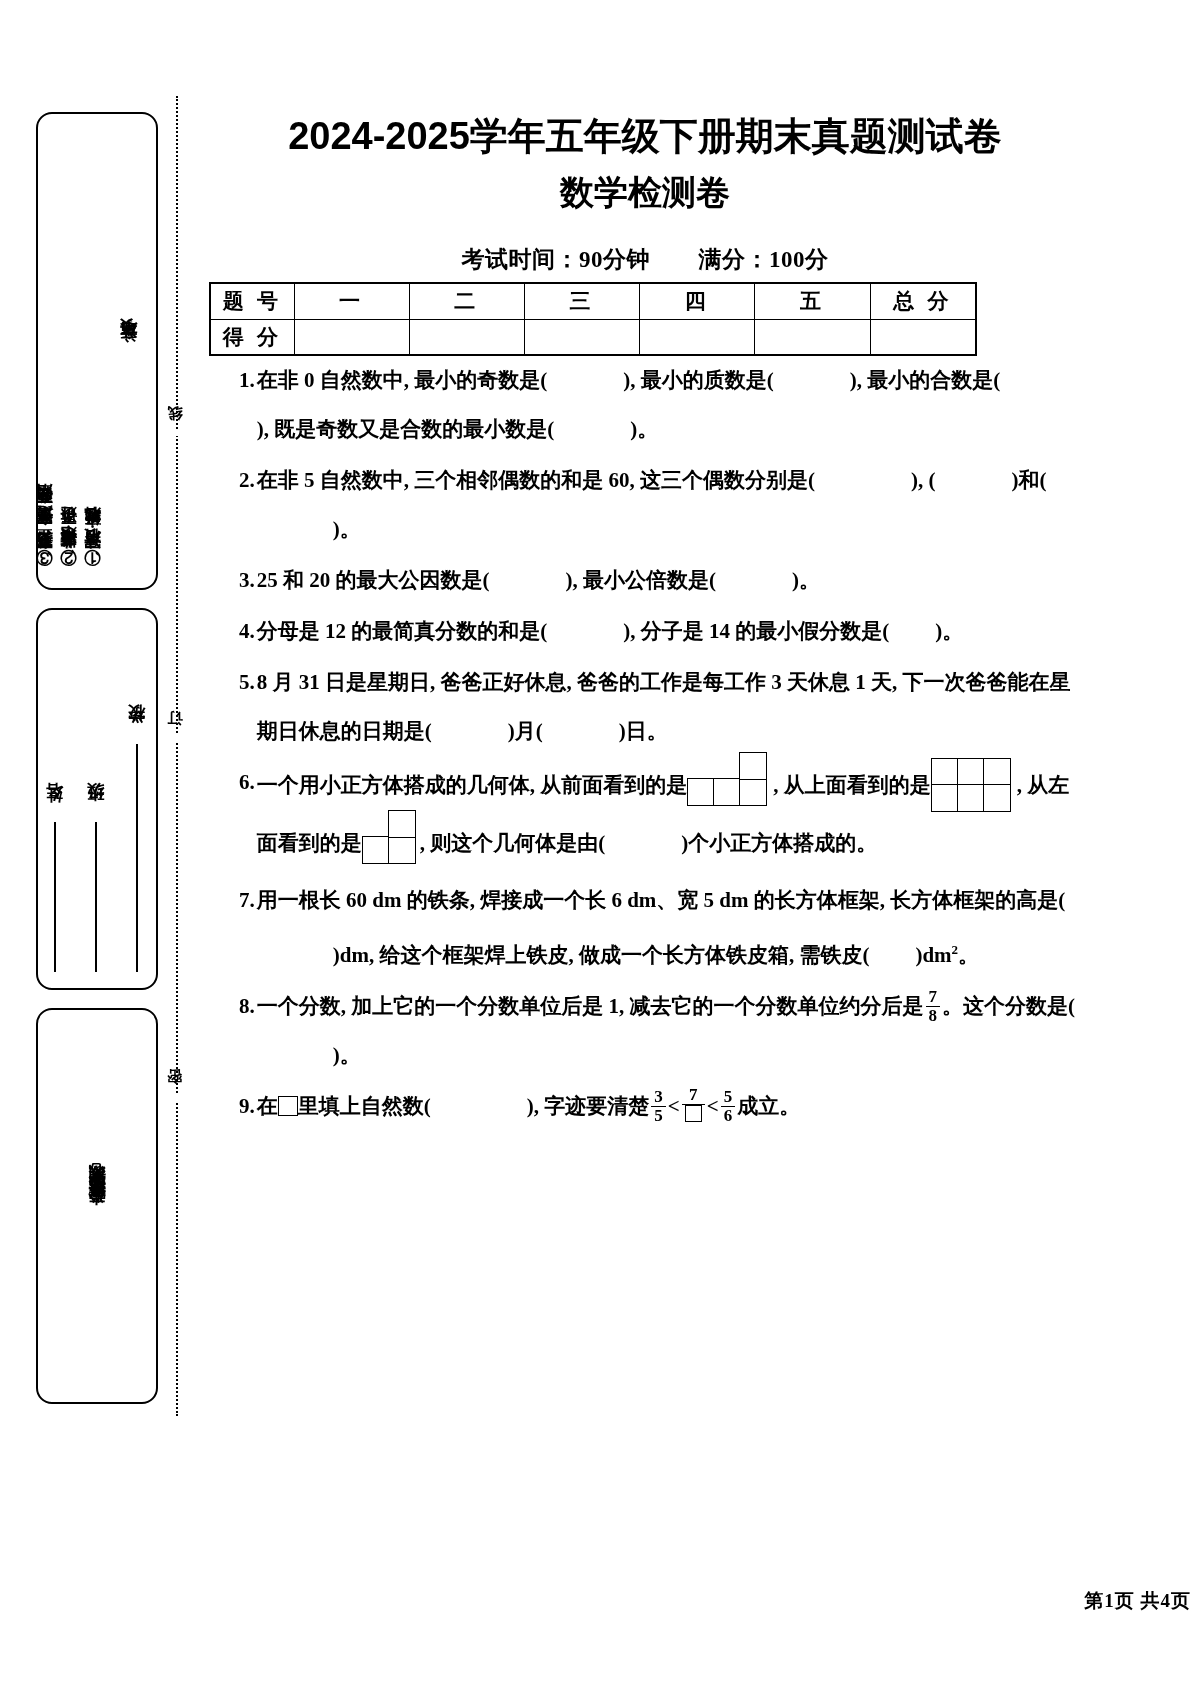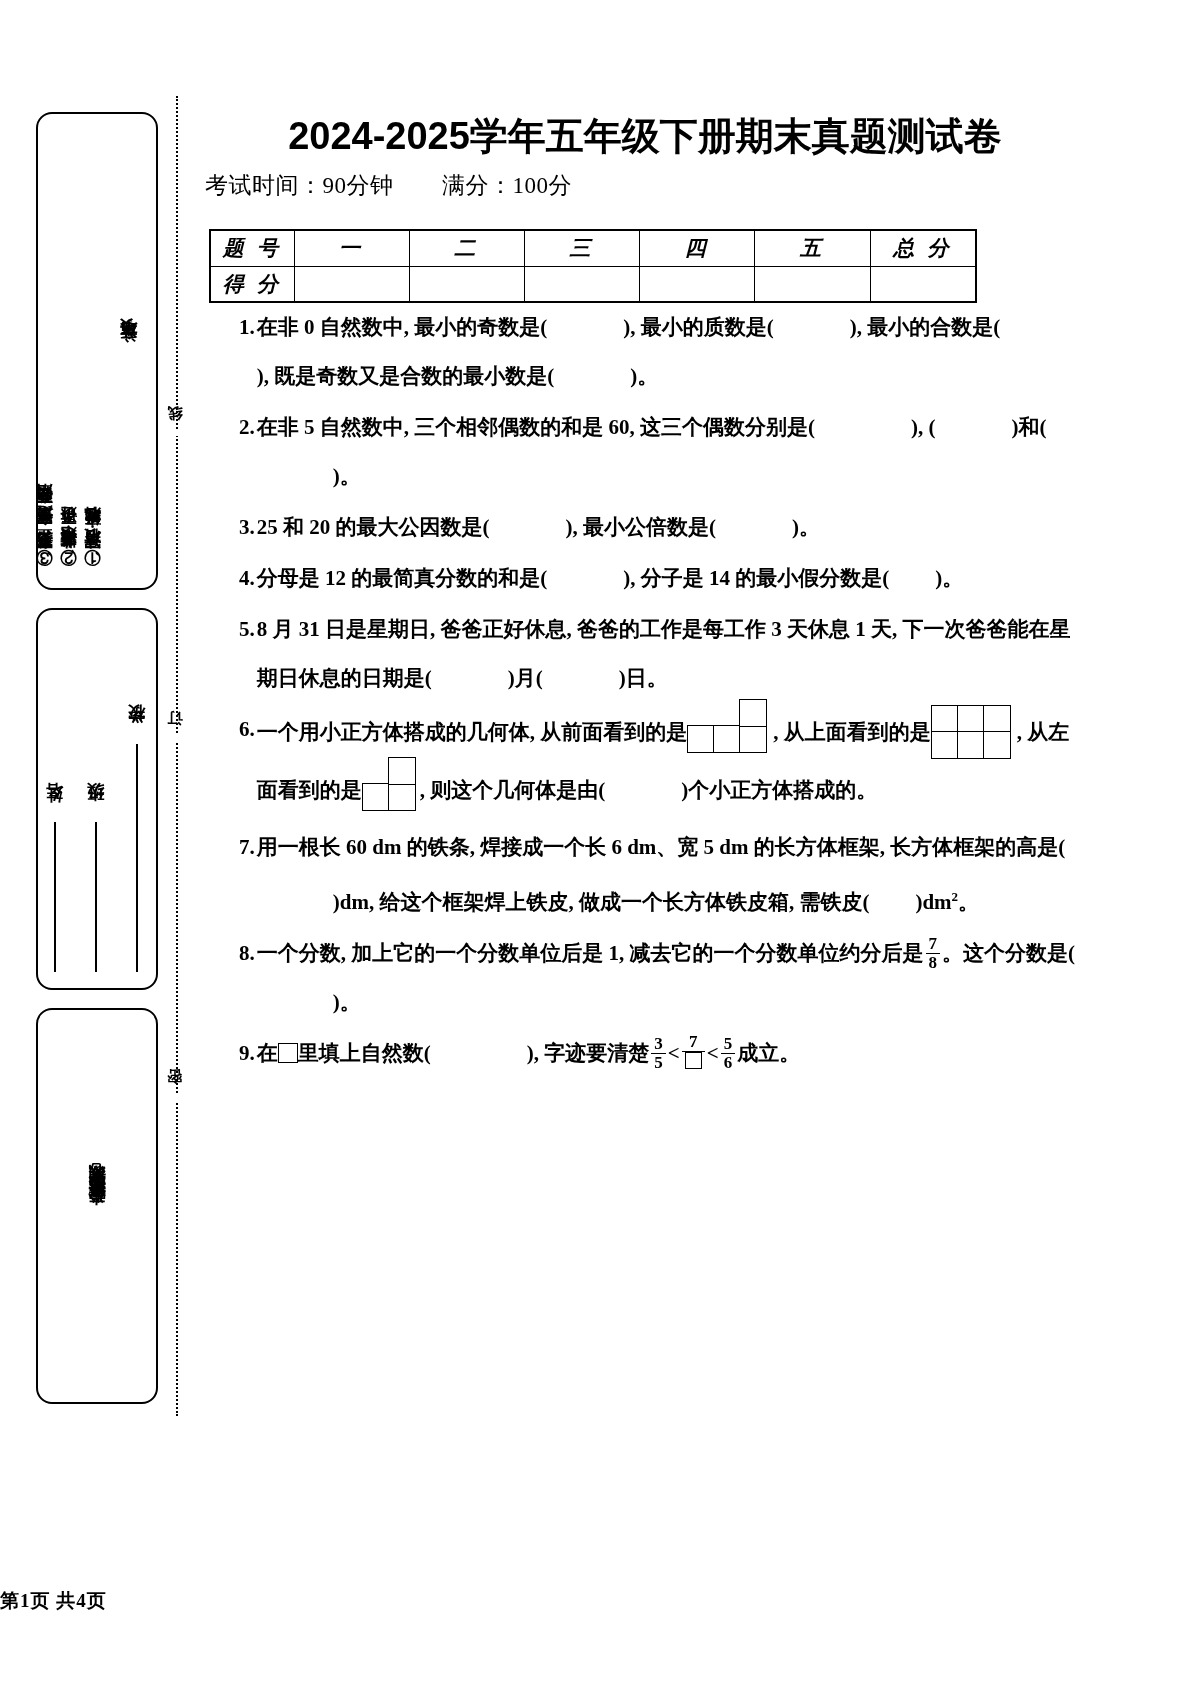--- a/index.html
+++ b/index.html
@@ -166,34 +166,34 @@
   }
   #title-sub {
     text-align: center;
     font-size: 34px;
     font-weight: 700;
     font-family: "Liberation Sans", "DejaVu Sans", sans-serif;
     line-height: 48px;
     margin: 6px 0 0 0;
   }
   #exam-meta {
+    text-align: center;
     font-size: 23px;
-    font-weight: 400;
-    margin-top: 8px;
+    font-weight: 700;
+    margin-top: 28px;
     letter-spacing: 0.5px;
   }
   #exam-meta .gap { display: inline-block; width: 36px; }
 
   
   #score-table {
-    margin: 28px 0 0 4px;
+    margin: 7px 0 0 4px;
     border-collapse: collapse;
     width: 768px;
     border: 2px solid #000;
-    font-style: italic;
   }
   #score-table td {
     border: 1.6px solid #000;
     height: 36px;
     text-align: center;
     vertical-align: middle;
     font-size: 21px;
     font-weight: 700;
     letter-spacing: 4px;
   }
@@ -273,21 +273,21 @@
   .shape-top   { width: 86px; height: 58px; top: -2px; }
   .shape-left  { width: 58px; height: 58px; top: -8px; }
 
   .sup { font-size: 13px; vertical-align: super; }
 
   #footer {
     position: absolute;
     left: 0;
     right: 0;
     top: 1588px;
-    text-align: left;
+    text-align: right;
     font-size: 19px;
     font-weight: 700;
     letter-spacing: 1px;
   }
 </style>
 </head>
 <body>
 
 <div id="sidebar">
 
@@ -326,20 +326,21 @@
 </div>
 
 <div id="dashline"></div>
 <div class="dashmark vt" id="mark-xian">线</div>
 <div class="dashmark vt" id="mark-ding">订</div>
 <div class="dashmark vt" id="mark-mi">密</div>
 
 <div id="main">
 
   <div id="title-main">2024-2025学年五年级下册期末真题测试卷</div>
+  <div id="title-sub">数学检测卷</div>
 
   <div id="exam-meta">
     <span>考试时间：90分钟</span>
     <span class="gap"></span>
     <span>满分：100分</span>
   </div>
 
   <table id="score-table">
     <tbody>
       <tr>

